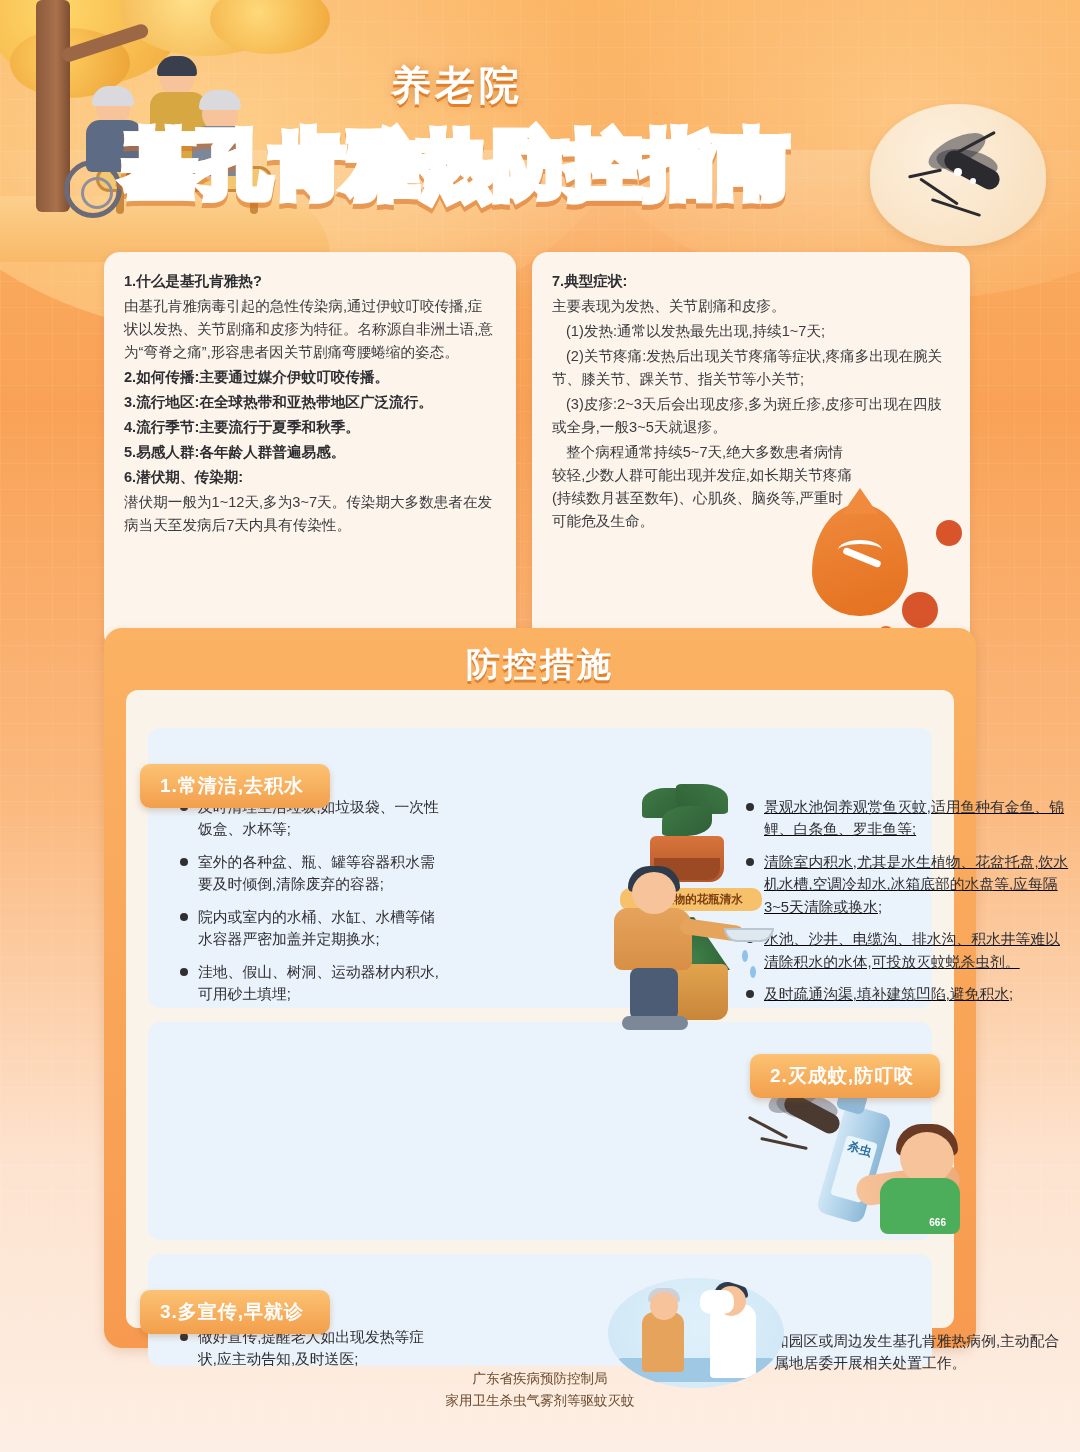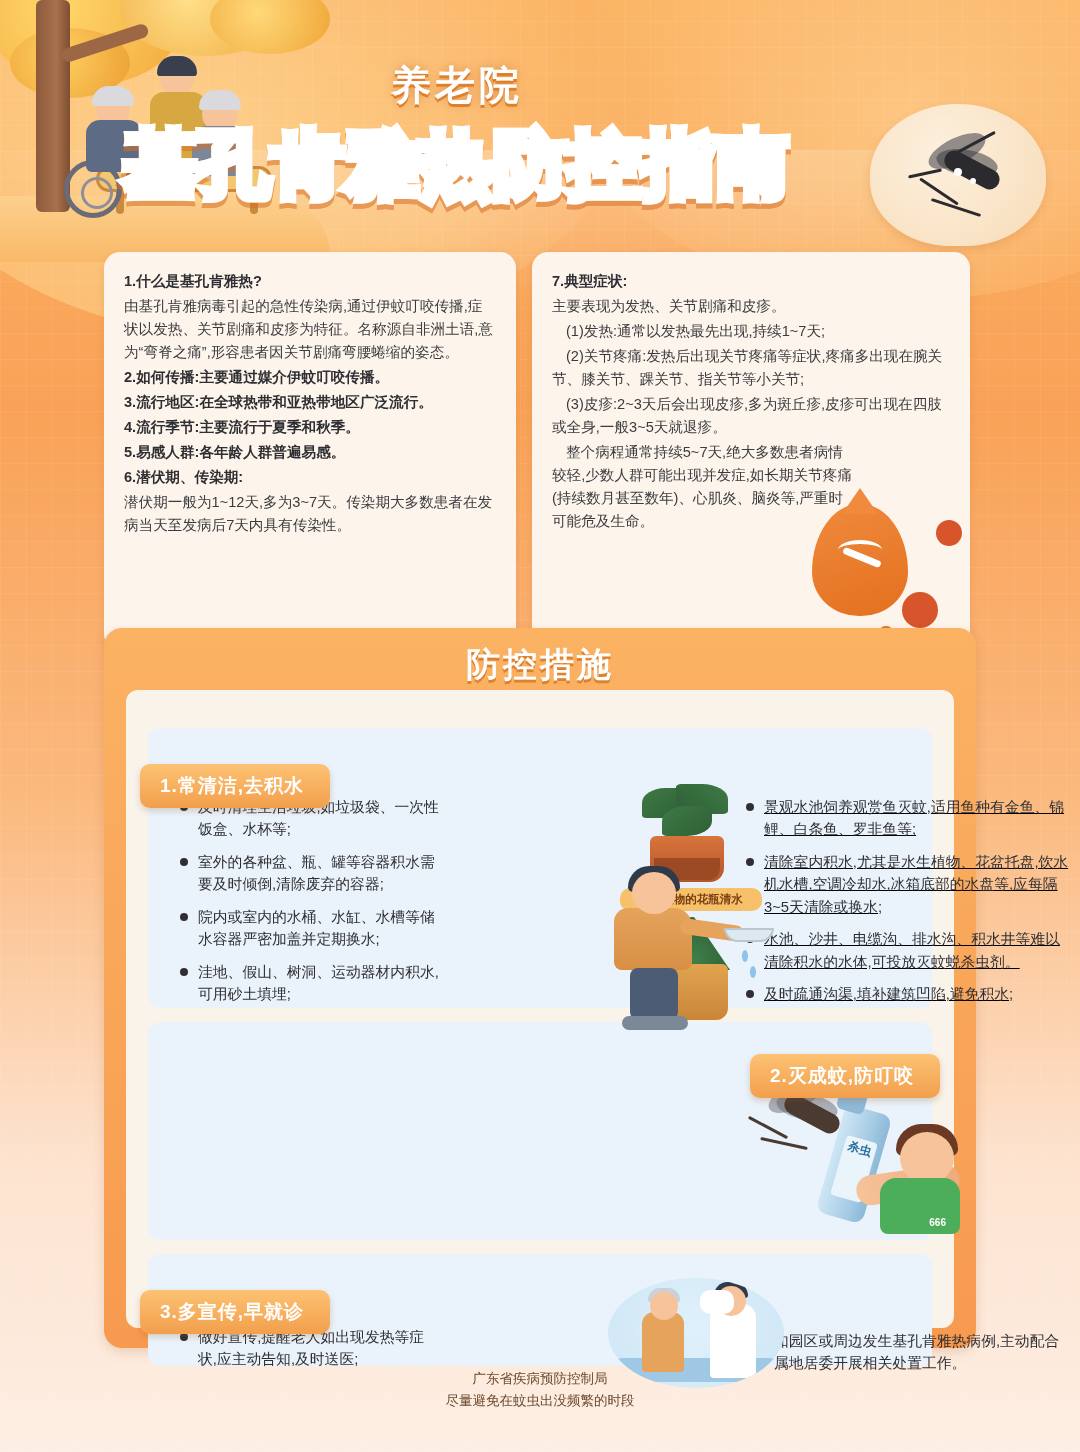--- a/index.html
+++ b/index.html
@@ -513,14 +513,14 @@
       <div class="cl-doc"></div>
       <div class="cl-doc-hair"></div>
       <div class="cl-doc-head"></div>
       <div class="cl-bubble"></div>
     </div>
   </div>
 </div>
 
 <div class="footer">
   <div>广东省疾病预防控制局</div>
-  <div>尽量避免在蚊虫出没频繁的时段</div>
+  <div>家用卫生杀虫气雾剂等驱蚊灭蚊</div>
 </div>
 
 </body></html>

